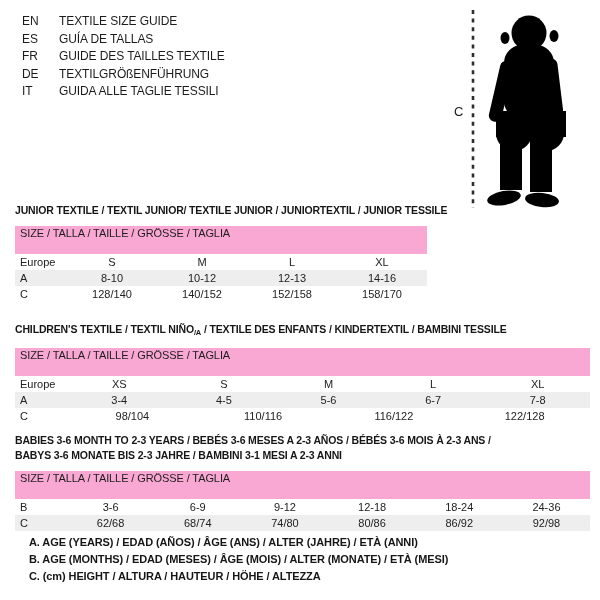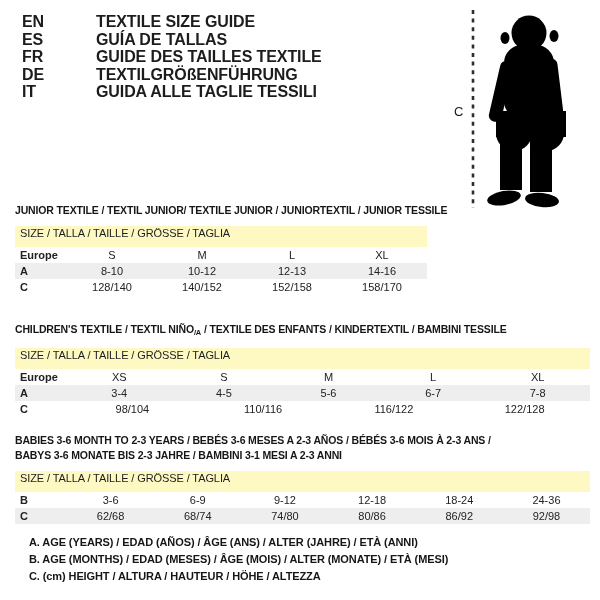--- a/index.html
+++ b/index.html
@@ -3,44 +3,44 @@
 <meta charset="utf-8">
 <style>
   html,body { margin:0; padding:0; background:#ffffff; }
   .canvas {
     position:relative; width:600px; height:600px; background:#ffffff;
     font-family:"Liberation Sans", sans-serif; color:#1c1c1c; overflow:hidden;
   }
 
   
   #languages { position:absolute; left:22px; top:13px; }
-  .lang-row { display:flex; font-weight:bold; font-size:16px; line-height:17.5px; letter-spacing:-0.1px;gap:37px; }
+  .lang-row { display:flex; font-weight:normal; font-size:12px; line-height:17.5px; letter-spacing:-0.1px; }
   .lang-code { width:37px; }
 
   
   #figure-svg { position:absolute; left:448px; top:5px; }
   #figure-label { position:absolute; left:454px; top:104px; font-size:13px; color:#1a1a1a; }
 
   
   .section { position:absolute; left:15px; }
   .sec-0 { top:203px; width:412px; }
   .sec-1 { top:322px; width:575px; }
   .sec-2 { top:425px; width:575px;margin-top:8px; }
   .sec-heading {
     font-size:10.5px; font-weight:bold; line-height:15px;
     white-space:nowrap; letter-spacing:-0.15px; color:#161616;
   }
   .subscript { font-size:7.5px; vertical-align:-1.5px; }
   .size-band {
-    margin-top:8px; height:21px; line-height:14px; background:#fef9c3;
+    margin-top:8px; height:28px; line-height:14px; background:#f9a8d4;
     font-size:11px; padding-left:5px; color:#1d1d1d; letter-spacing:-0.1px;
   }
   .t-row { display:flex; height:16px; line-height:16px; font-size:11px; color:#222222; }
   .t-row.shaded { background:#eeeeee; }
-  .t-label { width:47px; padding-left:5px;font-weight:bold; }
+  .t-label { width:47px; padding-left:5px; }
   .t-cell { flex:1; text-align:center; }
 
   
   #footnotes { position:absolute; left:29px; top:534px; }
   .footnote { font-weight:bold; font-size:11px; line-height:17px; white-space:nowrap; letter-spacing:-0.1px; color:#161616; }
 </style>
 </head>
 <body>
 
 <div class="canvas">

